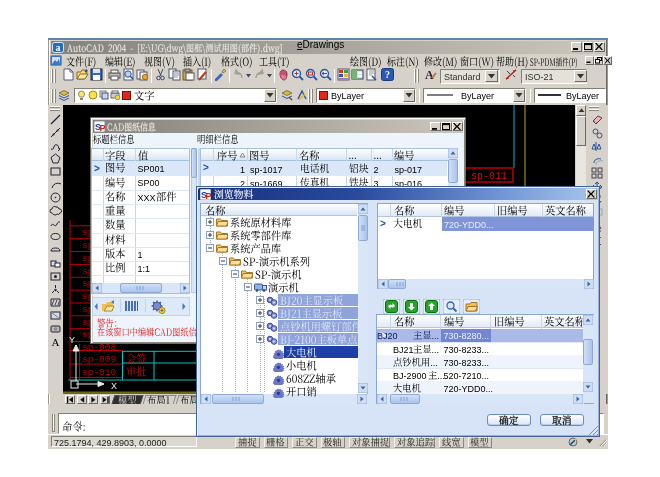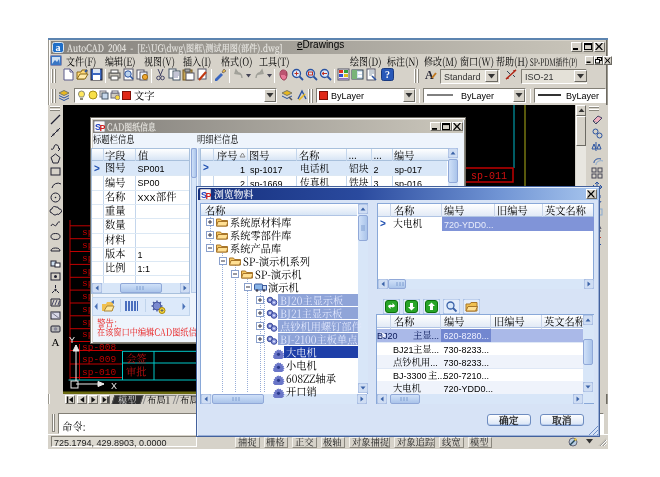--- a/index.html
+++ b/index.html
@@ -1654,41 +1654,41 @@
 <div style="position:absolute;left:377px;top:381.3px;width:206px;height:13.2px;background:#eff3fb;"></div>
 <div style="position:absolute;left:377px;top:394.5px;width:206px;height:0.8px;background:#dfe8f6;"></div>
 <div style="position:absolute;left:377px;top:331.3px;font:normal 9px 'Liberation Sans', sans-serif;color:#0a1a5a;white-space:pre">BJ20</div>
 <svg style="position:absolute;left:413px;top:330.3px;overflow:visible" width="20" height="13">
     <g fill="#0a1a5a" transform="translate(0,8.80) scale(0.009300,-0.010000)">
       <use href="#g4E3B" x="0"></use>
       <use href="#g663E" x="1000"></use>
     </g>
   </svg>
 <div style="position:absolute;left:431.6px;top:331.3px;font:normal 9px 'Liberation Sans', sans-serif;color:#0a1a5a;white-space:pre">...</div>
-<div style="position:absolute;left:443.5px;top:331.3px;font:normal 9px 'Liberation Sans', sans-serif;color:#eef0ff;white-space:pre">620-8280...</div>
+<div style="position:absolute;left:443.5px;top:331.3px;font:normal 9px 'Liberation Sans', sans-serif;color:#eef0ff;white-space:pre">730-8280...</div>
 <div style="position:absolute;left:393px;top:344.5px;font:normal 9px 'Liberation Sans', sans-serif;color:#000;white-space:pre">BJ21</div>
 <svg style="position:absolute;left:413px;top:343.5px;overflow:visible" width="20" height="13">
     <g fill="#000" transform="translate(0,8.80) scale(0.009300,-0.010000)">
       <use href="#g4E3B" x="0"></use>
       <use href="#g663E" x="1000"></use>
     </g>
   </svg>
 <div style="position:absolute;left:431.6px;top:344.5px;font:normal 9px 'Liberation Sans', sans-serif;color:#000;white-space:pre">...</div>
 <div style="position:absolute;left:443.5px;top:344.5px;font:normal 9px 'Liberation Sans', sans-serif;color:#000;white-space:pre">730-8233...</div>
 <svg style="position:absolute;left:393px;top:356.7px;overflow:visible" width="39" height="13">
     <g fill="#000" transform="translate(0,8.80) scale(0.009300,-0.010000)">
       <use href="#g70B9" x="0"></use>
       <use href="#g949E" x="1000"></use>
       <use href="#g673A" x="2000"></use>
       <use href="#g7528" x="3000"></use>
     </g>
   </svg>
 <div style="position:absolute;left:430.2px;top:357.7px;font:normal 9px 'Liberation Sans', sans-serif;color:#000;white-space:pre">...</div>
 <div style="position:absolute;left:443.5px;top:357.7px;font:normal 9px 'Liberation Sans', sans-serif;color:#000;white-space:pre">730-8233...</div>
-<div style="position:absolute;left:393px;top:370.9px;font:normal 9px 'Liberation Sans', sans-serif;color:#000;white-space:pre">BJ-3300</div>
+<div style="position:absolute;left:393px;top:370.9px;font:normal 9px 'Liberation Sans', sans-serif;color:#000;white-space:pre">BJ-2900</div>
 <svg style="position:absolute;left:428px;top:369.9px;overflow:visible" width="11" height="13">
     <g fill="#000" transform="translate(0,8.80) scale(0.009300,-0.010000)">
       <use href="#g4E3B" x="0"></use>
     </g>
   </svg>
 <div style="position:absolute;left:437.3px;top:370.9px;font:normal 9px 'Liberation Sans', sans-serif;color:#000;white-space:pre">...</div>
 <div style="position:absolute;left:443.5px;top:370.9px;font:normal 9px 'Liberation Sans', sans-serif;color:#000;white-space:pre">520-7210...</div>
 <svg style="position:absolute;left:393px;top:383.1px;overflow:visible" width="29" height="13">
     <g fill="#000" transform="translate(0,8.80) scale(0.009300,-0.010000)">
       <use href="#g5927" x="0"></use>

